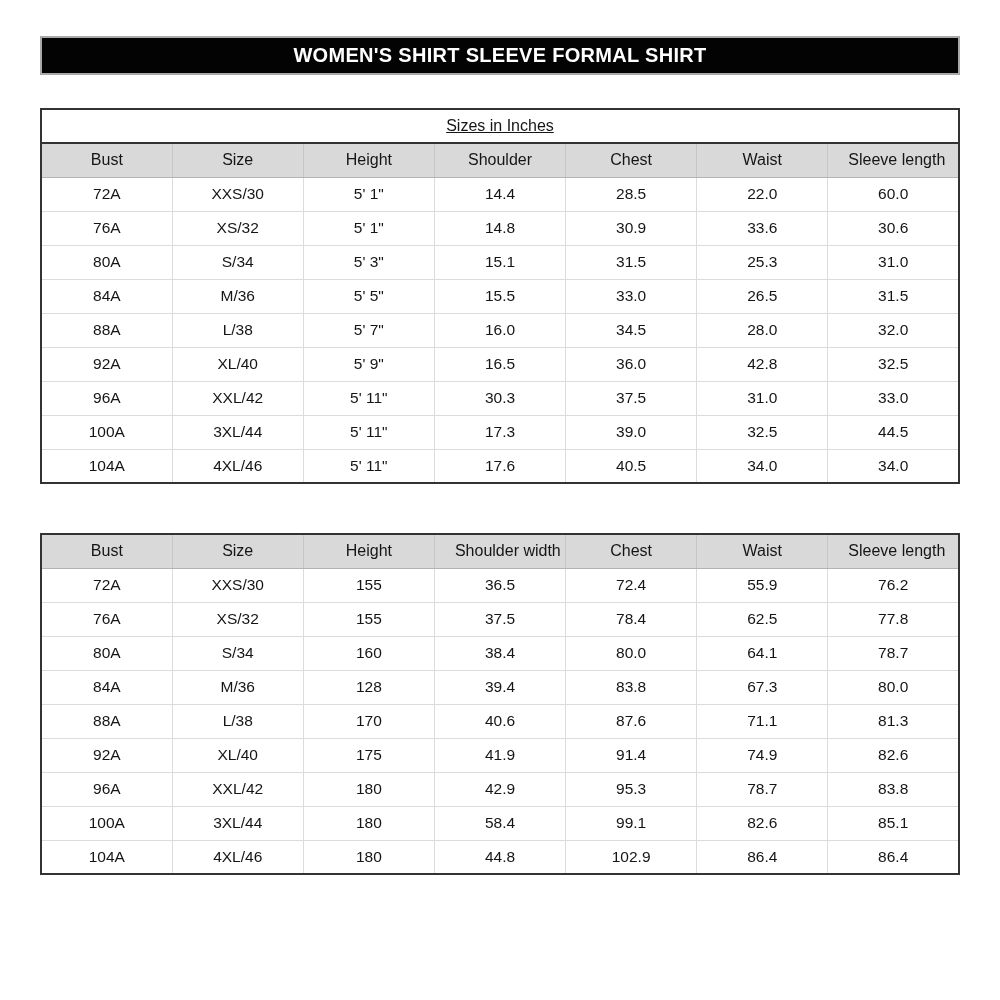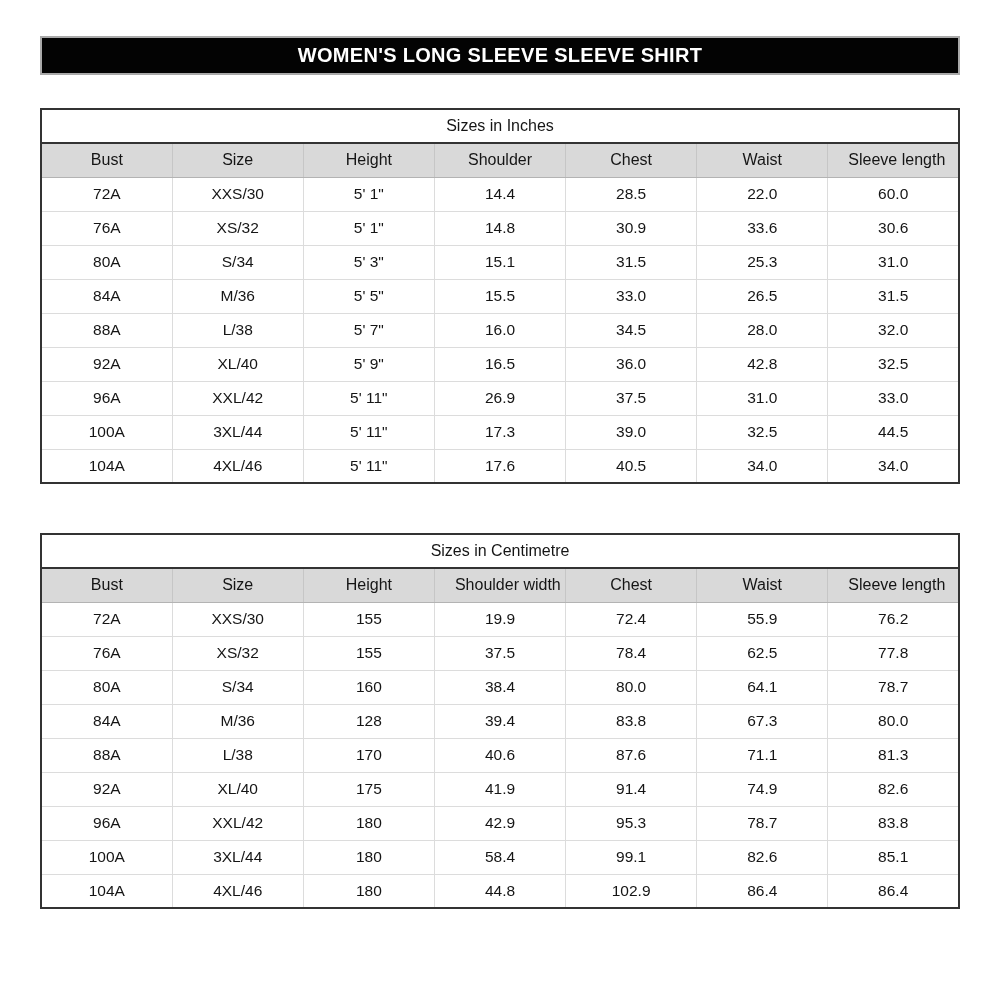--- a/index.html
+++ b/index.html
@@ -52,20 +52,21 @@
 
   .size-table .title-cell {
     height: 34px;
     text-align: center;
     vertical-align: middle;
     background: #ffffff;
     border-bottom: 2px solid #333333;
     font-size: 16px;
     font-weight: 400;
     padding: 0;
+    text-decoration: underline;
   }
   .size-table th {
     height: 34px;
     background: #d9d9d9;
     font-weight: 400;
     font-size: 16px;
     text-align: center;
     vertical-align: middle;
     border-right: 1px solid #c6c6c6;
     border-bottom: 1px solid #b3b3b3;
@@ -83,21 +84,21 @@
     padding: 0 2px;
     white-space: nowrap;
   }
   .size-table tbody td:last-child { border-right: none; }
   .size-table tbody tr:last-child td { border-bottom: none; }
 </style>
 </head>
 <body>
 
 <div class="banner">
-  <span class="banner-text">WOMEN'S LONG SLEEVE SLEEVE SHIRT</span>
+  <span class="banner-text">WOMEN'S SHIRT SLEEVE FORMAL SHIRT</span>
 </div>
 
 <table class="size-table inches">
   <thead>
     <tr>
       <td class="title-cell" colspan="7">Sizes in Inches</td>
     </tr>
     <tr class="header-row">
         <th>Bust</th>
         <th>Size</th>
@@ -160,21 +161,21 @@
         <td>5' 9"</td>
         <td>16.5</td>
         <td>36.0</td>
         <td>42.8</td>
         <td>32.5</td>
       </tr>
       <tr>
         <td>96A</td>
         <td>XXL/42</td>
         <td>5' 11"</td>
-        <td>26.9</td>
+        <td>30.3</td>
         <td>37.5</td>
         <td>31.0</td>
         <td>33.0</td>
       </tr>
       <tr>
         <td>100A</td>
         <td>3XL/44</td>
         <td>5' 11"</td>
         <td>17.3</td>
         <td>39.0</td>
@@ -188,39 +189,36 @@
         <td>17.6</td>
         <td>40.5</td>
         <td>34.0</td>
         <td>34.0</td>
       </tr>
     </tbody>
 </table>
 
 <table class="size-table cm">
   <thead>
-    <tr>
-      <td class="title-cell" colspan="7">Sizes in Centimetre</td>
-    </tr>
     <tr class="header-row">
         <th>Bust</th>
         <th>Size</th>
         <th>Height</th>
         <th>Shoulder width</th>
         <th>Chest</th>
         <th>Waist</th>
         <th>Sleeve length</th>
       </tr>
   </thead>
   <tbody>
       <tr>
         <td>72A</td>
         <td>XXS/30</td>
         <td>155</td>
-        <td>19.9</td>
+        <td>36.5</td>
         <td>72.4</td>
         <td>55.9</td>
         <td>76.2</td>
       </tr>
       <tr>
         <td>76A</td>
         <td>XS/32</td>
         <td>155</td>
         <td>37.5</td>
         <td>78.4</td>

